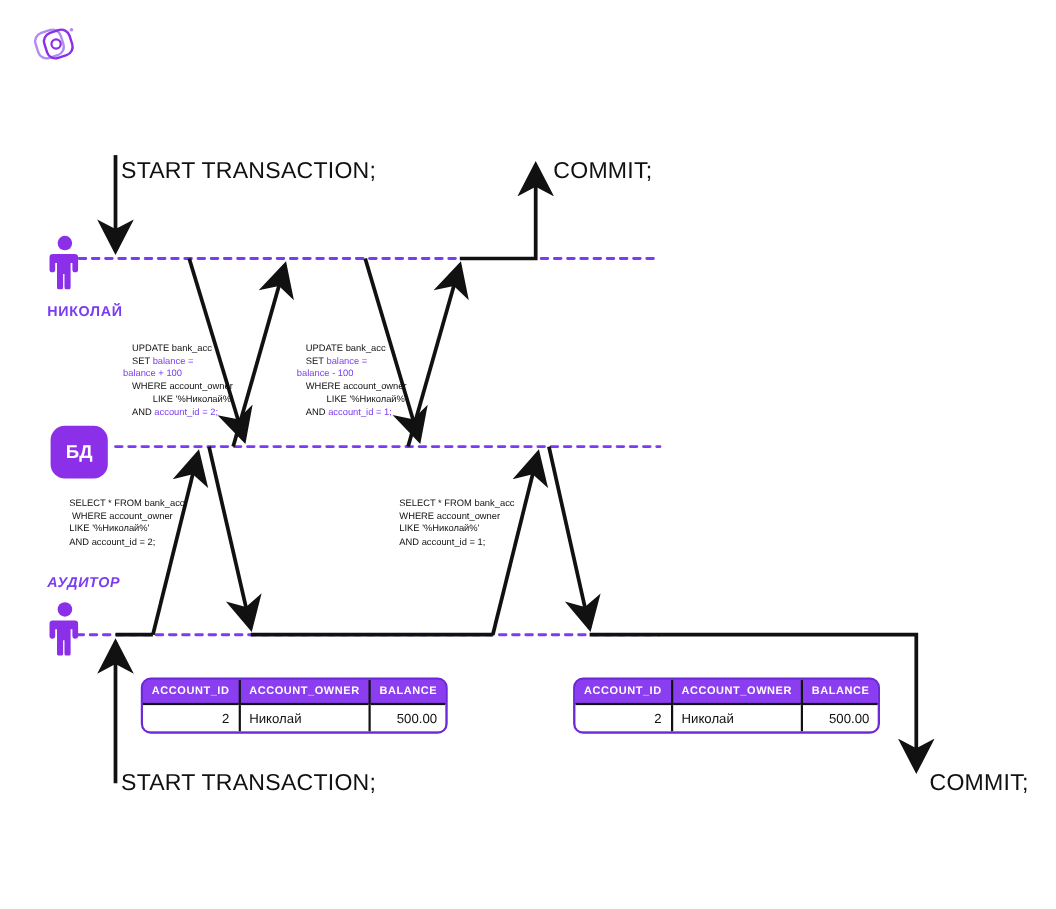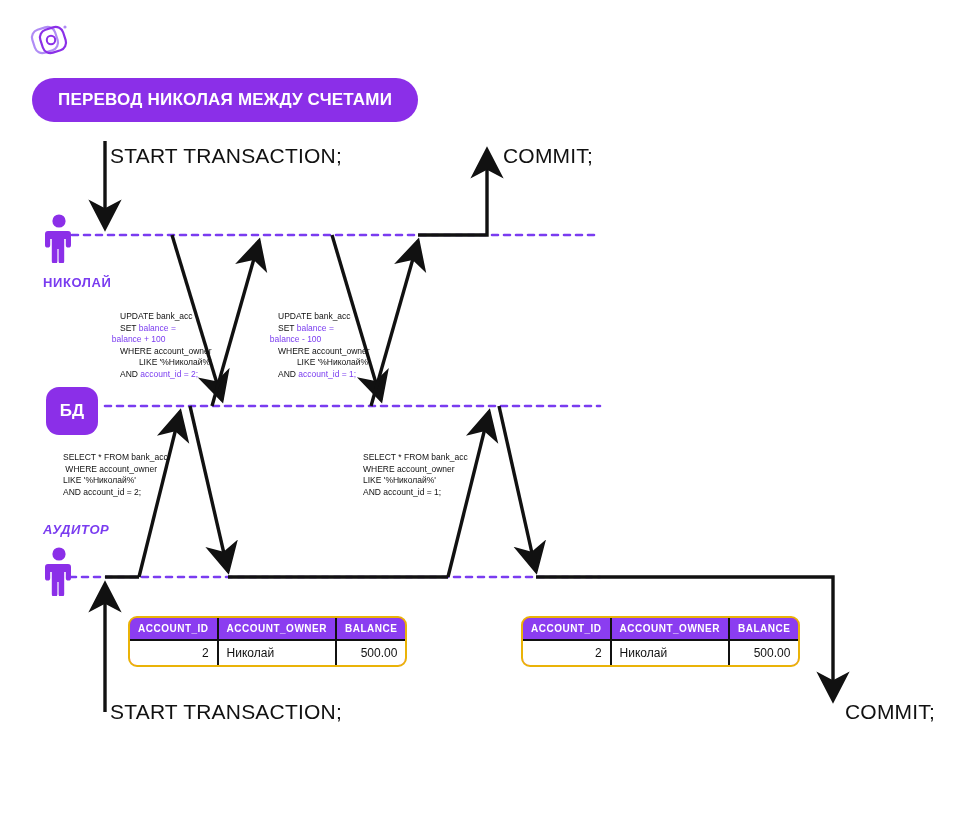--- a/index.html
+++ b/index.html
@@ -81,21 +81,21 @@
   .sql .kw{color:#111;padding-left:20px;}
   .sql .vio{color:#7a3cf0;margin-top:32px;}
   .sql-u1{left:100px;top:311px;}
   .sql-u2{left:258px;top:311px;}
   .sql-s1{left:63px;top:452px;}
   .sql-s2{left:363px;top:452px;}
 
   
   .rtable{
     position:absolute;
-    border:2px solid #eab308;
+    border:2px solid #6d28d9;
     border-radius:9px;
     overflow:hidden;
     background:#ef4444;
   }
   .rtable table{border-collapse:collapse;}
   .rtable th{
     background:#8b3df0;color:#fff;
     font-size:10px;font-weight:700;
     letter-spacing:.5px;
     padding:5px 8px;
@@ -125,23 +125,20 @@
 
   <div class="logo">
     <svg width="44" height="40" viewBox="0 0 44 40">
       <rect x="5" y="6" width="24" height="24" rx="8" fill="none" stroke="#b08cf5" stroke-width="2.2" transform="rotate(-18 17 18)"></rect>
       <rect x="13" y="6" width="24" height="24" rx="8" fill="none" stroke="#8b2fe8" stroke-width="2.2" transform="rotate(-18 25 18)"></rect>
       <circle cx="23" cy="18" r="4.2" fill="none" stroke="#8b2fe8" stroke-width="2"></circle>
       <circle cx="37" cy="5" r="1.6" fill="#b08cf5"></circle>
     </svg>
   </div>
 
-  <div class="title-pill">
-    <span>ПЕРЕВОД НИКОЛАЯ МЕЖДУ СЧЕТАМИ</span>
-  </div>
 
   <svg id="wires">
     <defs>
       <marker id="ah" markerWidth="11" markerHeight="11" refX="8.4" refY="5.5" orient="auto" markerUnits="strokeWidth">
         <path d="M0,0.6 L9.5,5.5 L0,10.4 L2.6,5.5 Z" fill="#111"></path>
       </marker>
     </defs>
 
     <line x1="72" y1="235" x2="600" y2="235" stroke="#7a3cf0" stroke-width="2.6" stroke-dasharray="6 6" stroke-linecap="round"></line>
     <line x1="105" y1="406" x2="600" y2="406" stroke="#7a3cf0" stroke-width="2.6" stroke-dasharray="6 6" stroke-linecap="round"></line>

